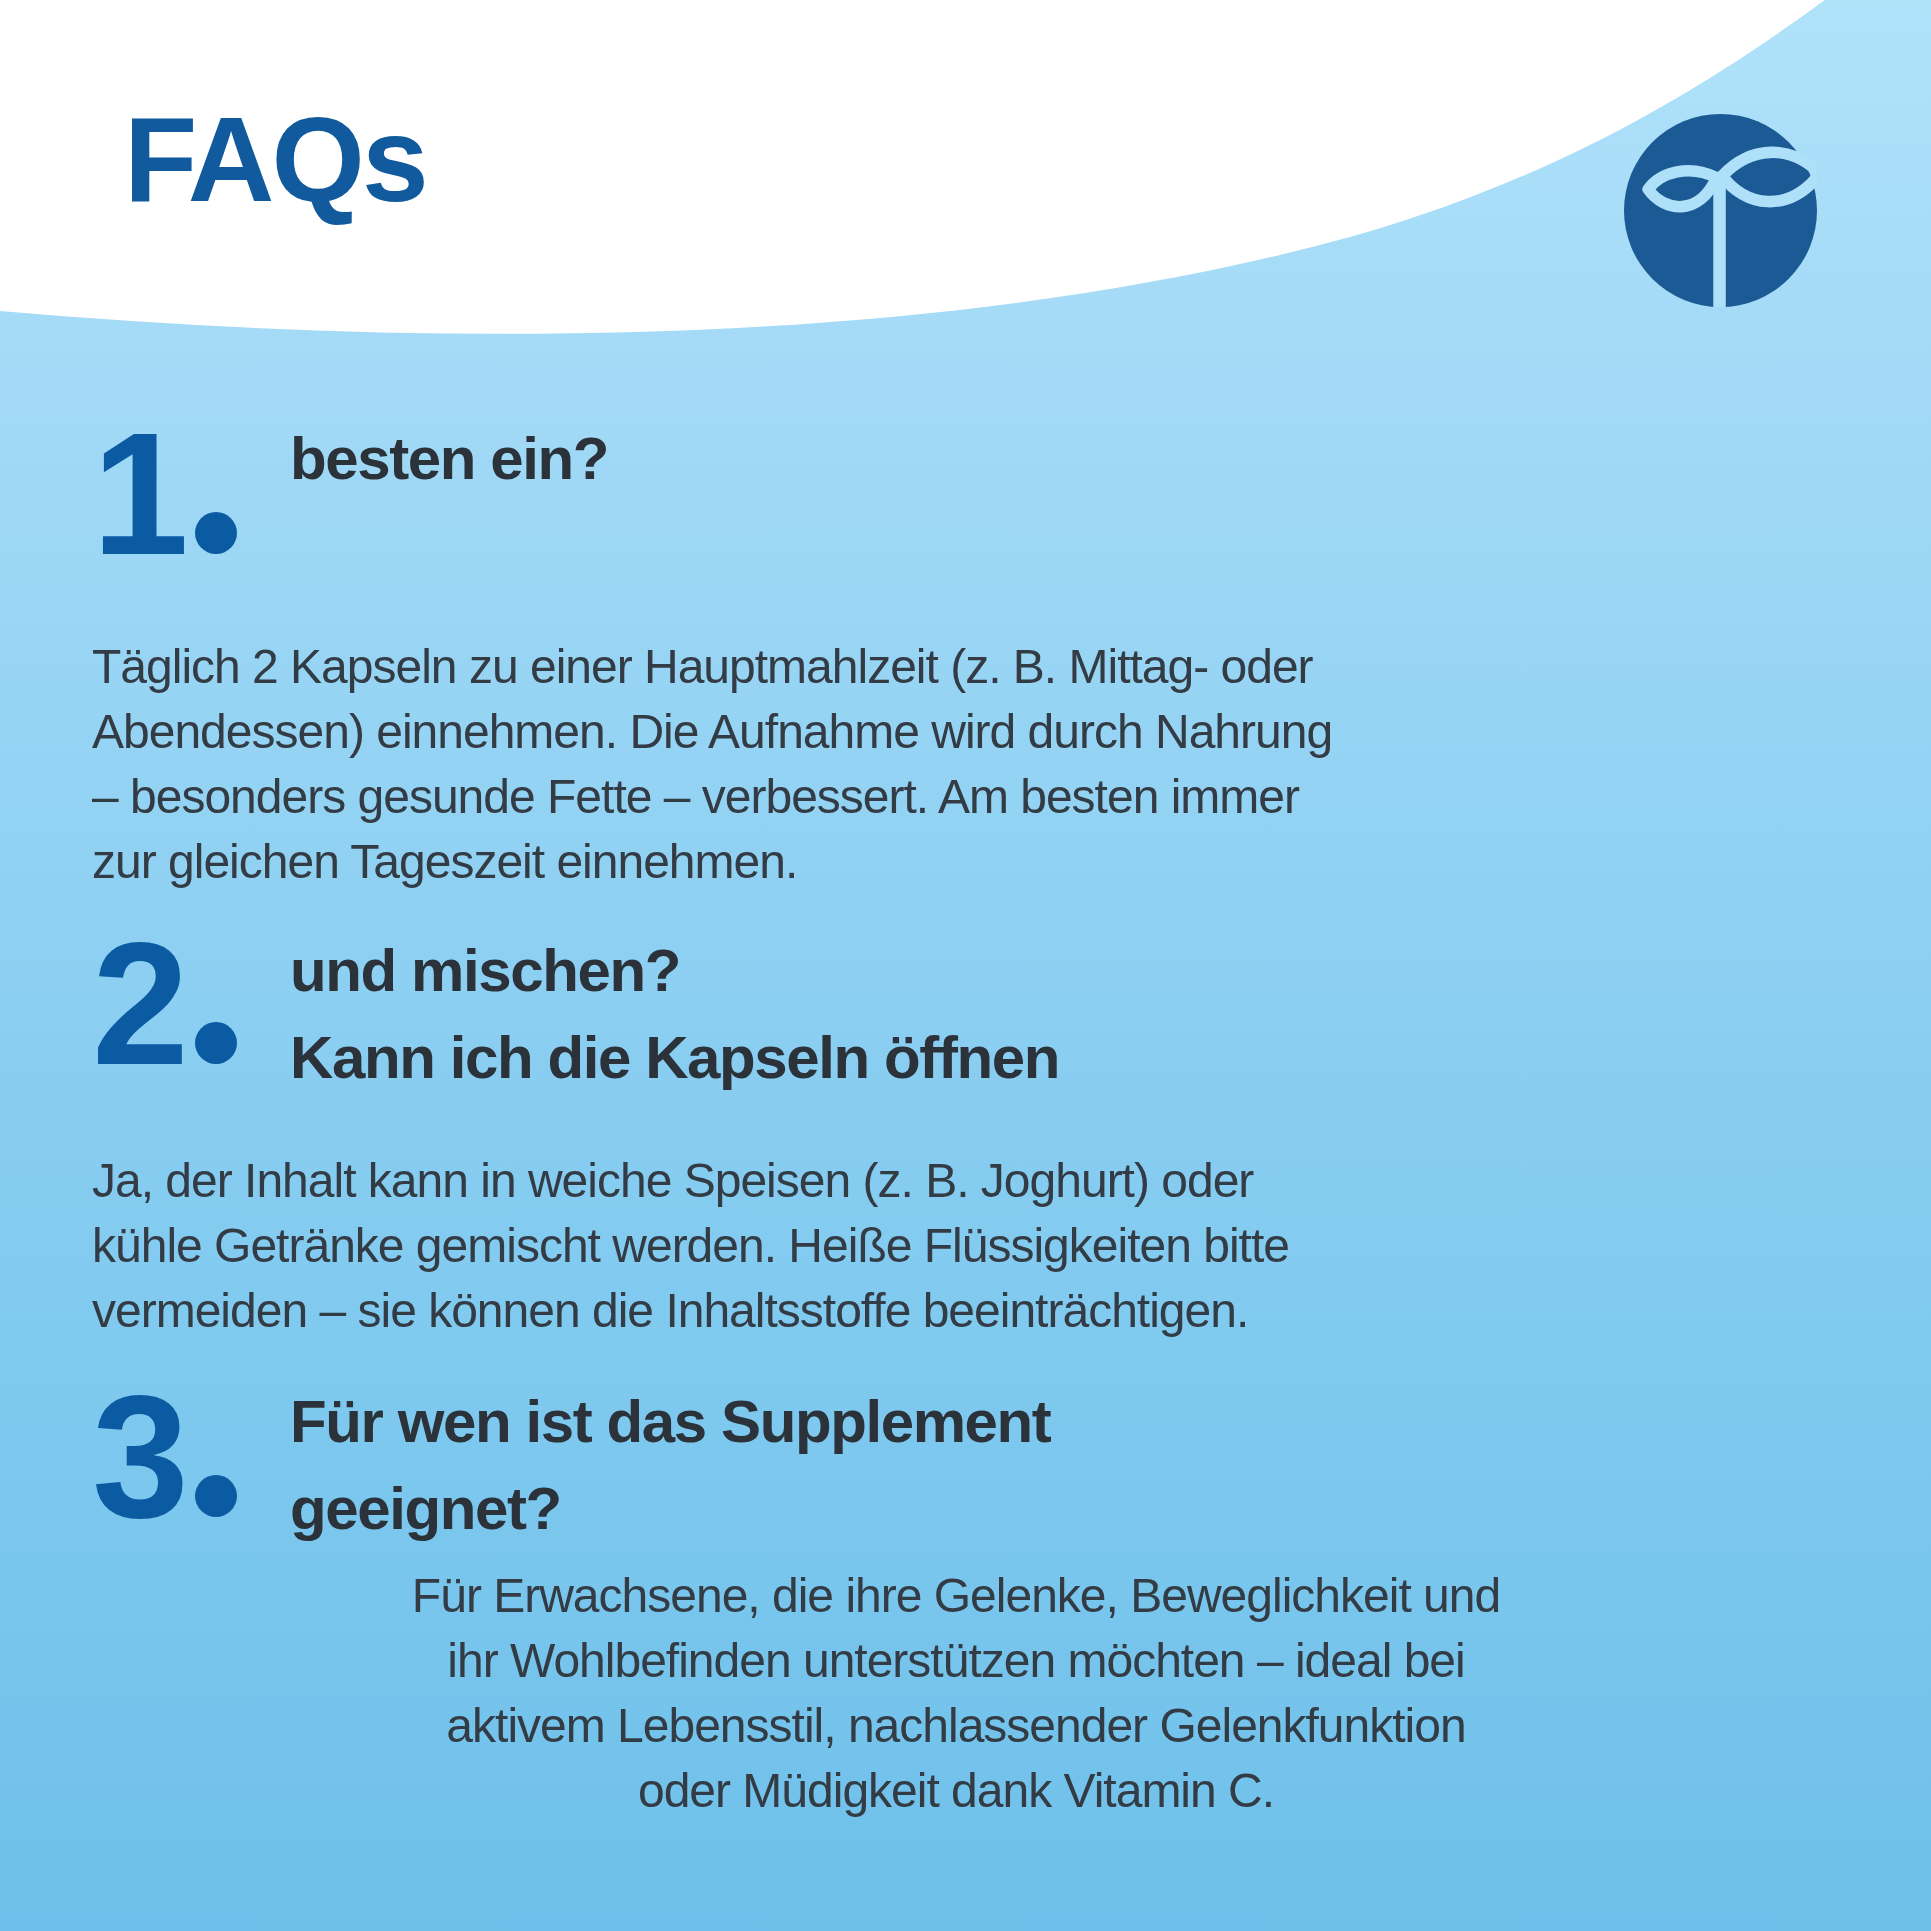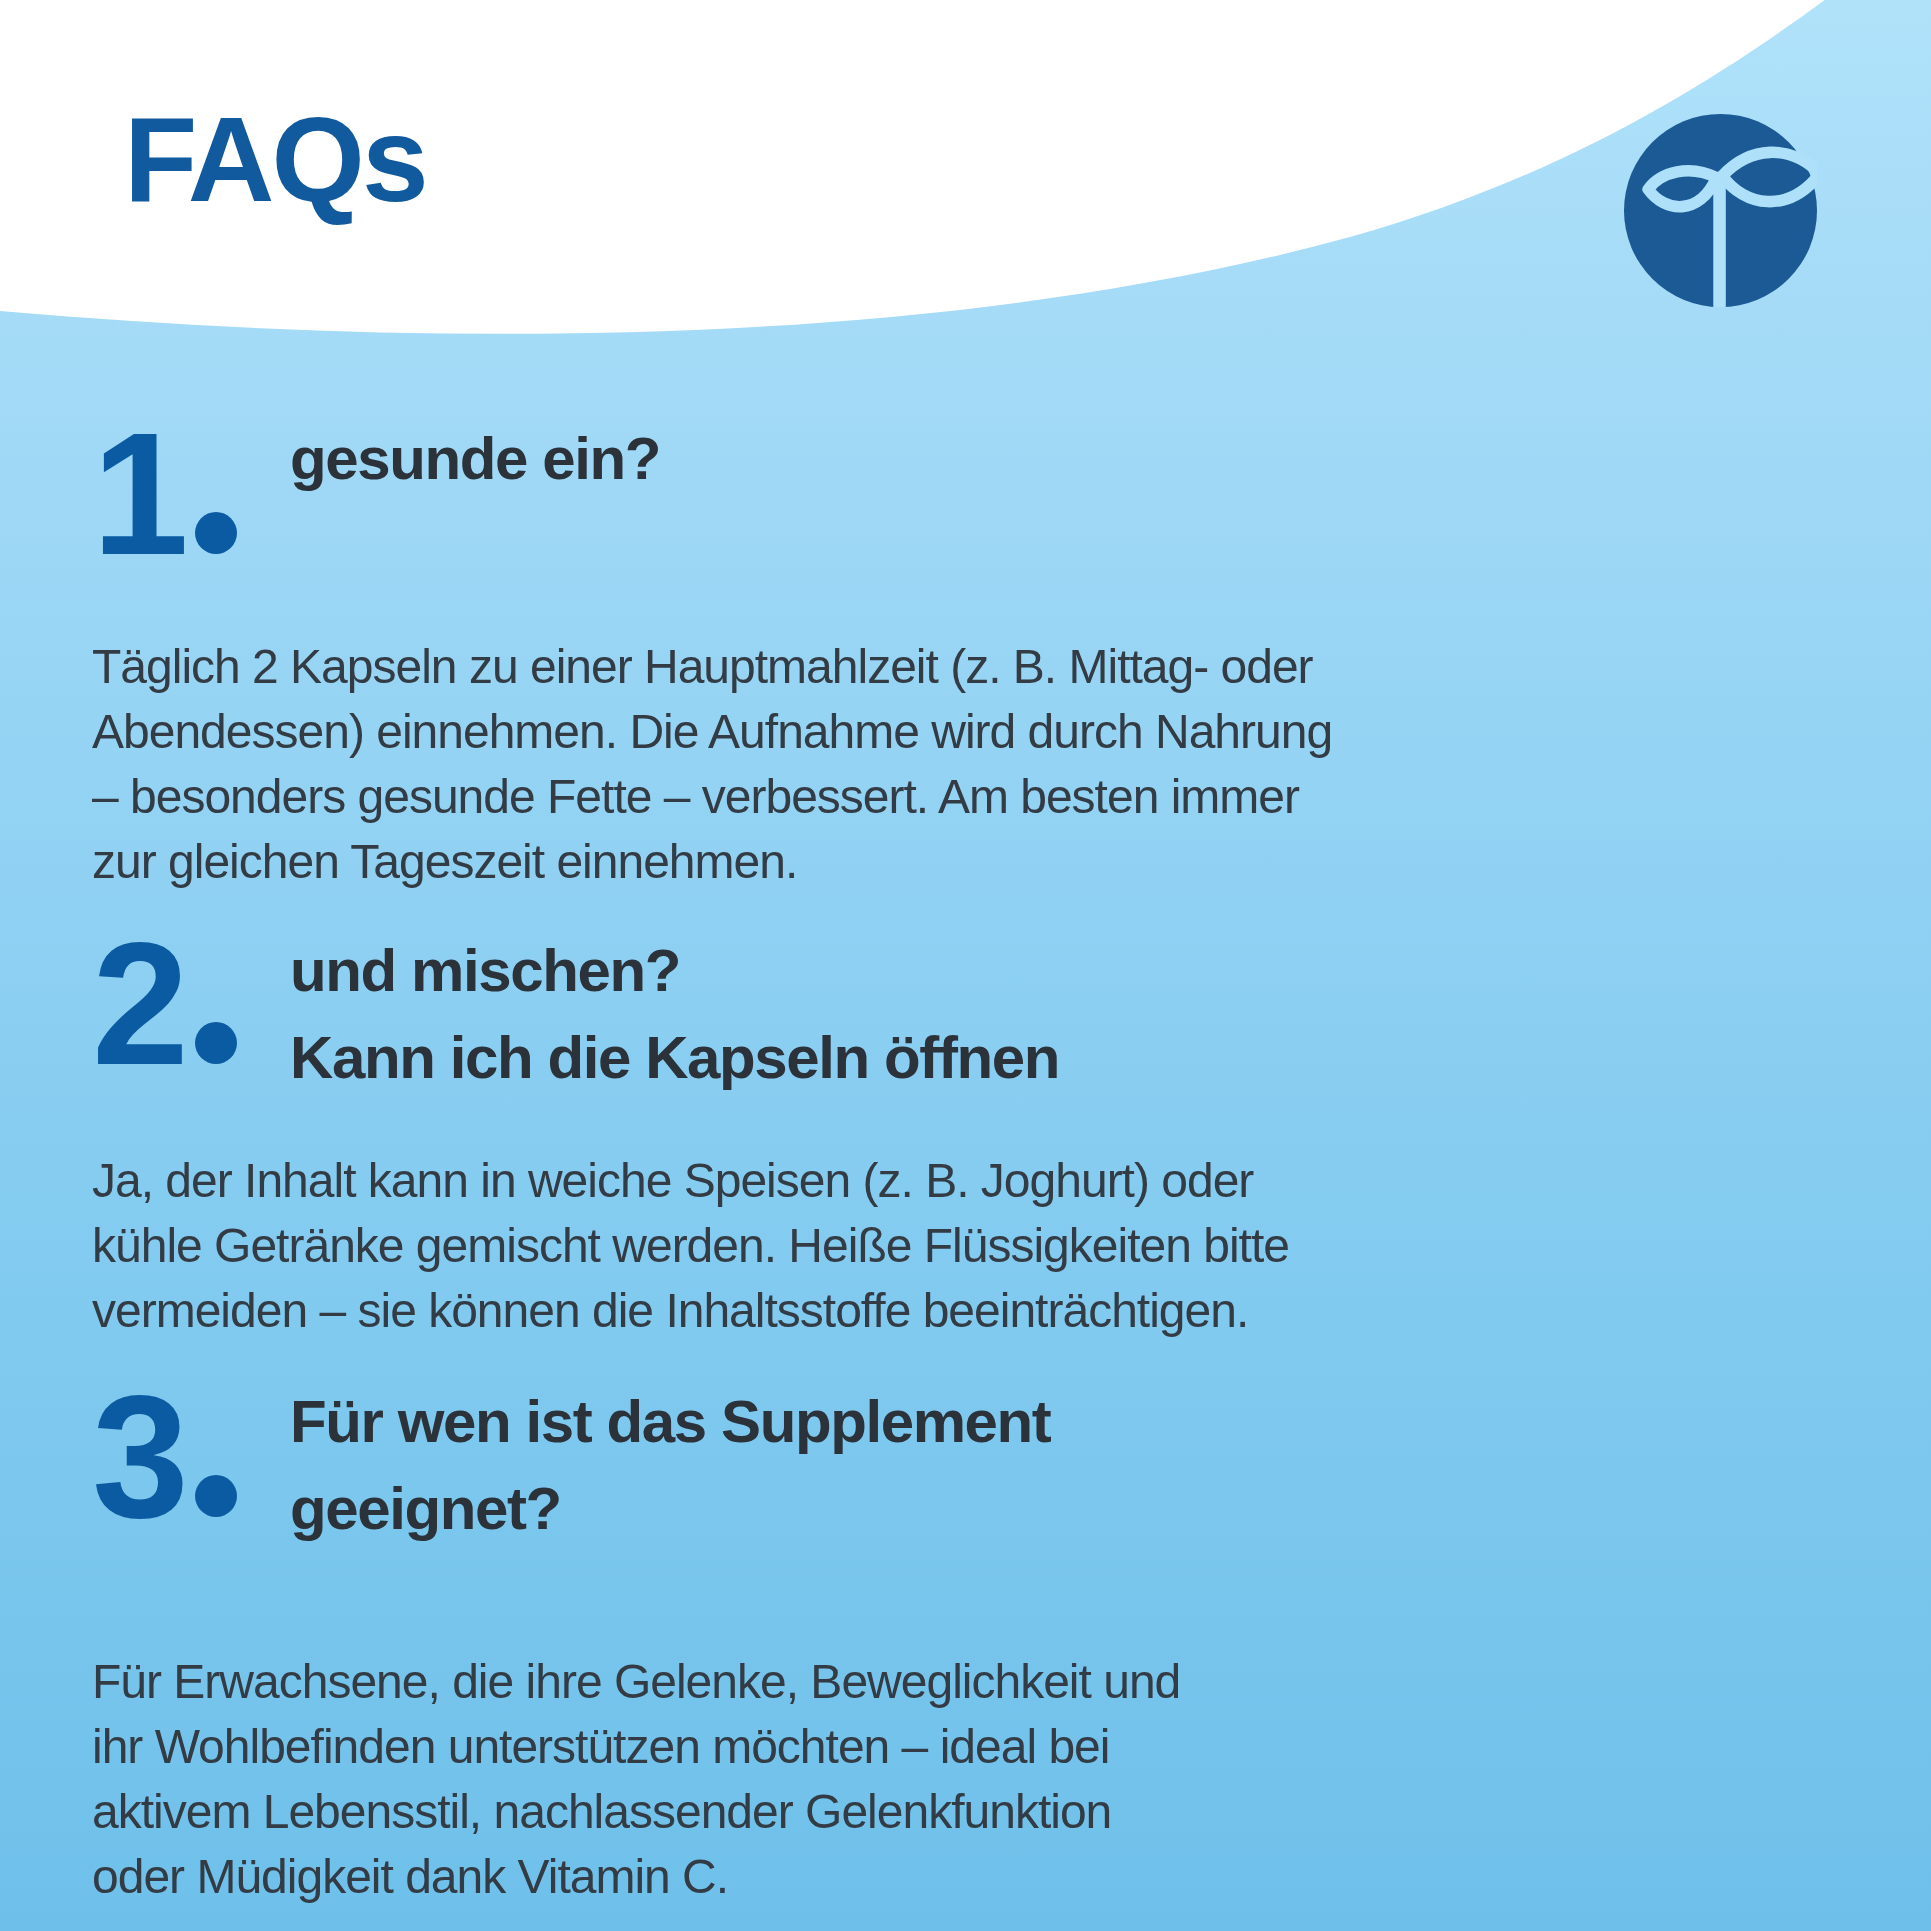--- a/index.html
+++ b/index.html
@@ -32,21 +32,21 @@
     font-size:60px;font-weight:700;letter-spacing:-1.4px;
     line-height:87px;color:#2b323a;
   }
   .faq-answer{
     position:absolute;left:92px;width:1728px;
     font-size:48px;font-weight:400;letter-spacing:-1px;
     line-height:65px;color:#333b44;margin-top:28px;
   }
   .n1{top:412px;} .q1{top:415px;} .a1{top:606px;}
   .n2{top:922px;} .q2{top:927px;} .a2{top:1120px;}
-  .n3{top:1375px;} .q3{top:1378px;} .a3{top:1621px;}
+  .n3{top:1375px;} .q3{top:1378px;} .a3{top:1535px;text-align:center;}
 </style>
 </head>
 <body>
 
 <div class="canvas">
 
   <svg class="wave" viewBox="0 0 2000 380" preserveAspectRatio="none" aria-hidden="true">
     <path d="M0,0 L1890,0 C1760,95 1610,185 1400,245 C1000,355 500,365 0,322 Z" fill="#ffffff"></path>
   </svg>
 
@@ -59,21 +59,21 @@
       <path d="M99,198 L99,66" stroke="#aee0fa" stroke-width="13" stroke-linecap="round" fill="none"></path>
 
       <path d="M96,66 C68,52 38,60 25,78 C42,102 78,106 96,66 Z" stroke="#aee0fa" stroke-width="12" stroke-linejoin="round" fill="none"></path>
 
       <path d="M102,64 C130,34 172,30 203,62 C170,104 125,96 102,64 Z" stroke="#aee0fa" stroke-width="12" stroke-linejoin="round" fill="none"></path>
     </svg>
   </div>
 
   <div class="faq-number n1"><span>1</span><span class="num-dot">.</span></div>
   <div class="faq-question q1">
-    <div>gesunde ein?</div>
+    <div>besten ein?</div>
   </div>
   <div class="faq-answer a1">
     <div>Täglich 2 Kapseln zu einer Hauptmahlzeit (z. B. Mittag- oder</div>
     <div>Abendessen) einnehmen. Die Aufnahme wird durch Nahrung</div>
     <div>– besonders gesunde Fette – verbessert. Am besten immer</div>
     <div>zur gleichen Tageszeit einnehmen.</div>
   </div>
 
   <div class="faq-number n2"><span>2</span><span class="num-dot">.</span></div>
   <div class="faq-question q2">

